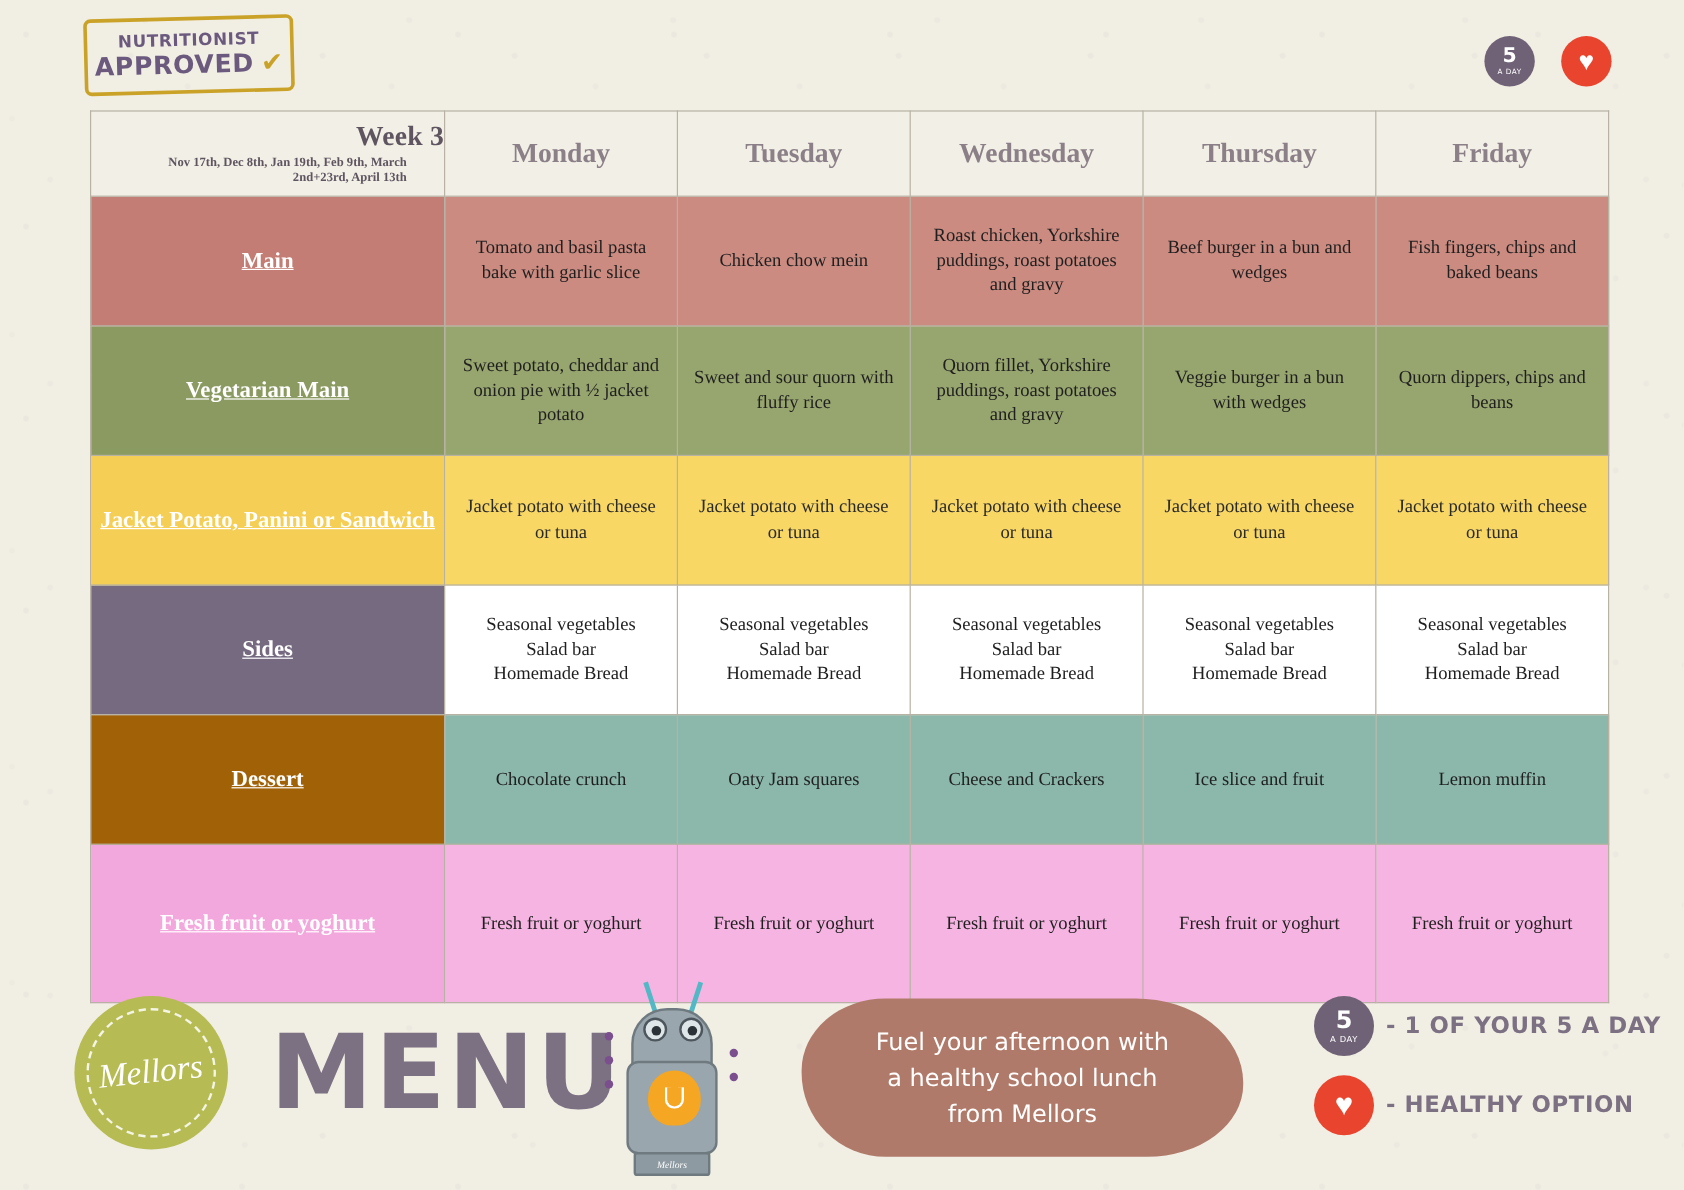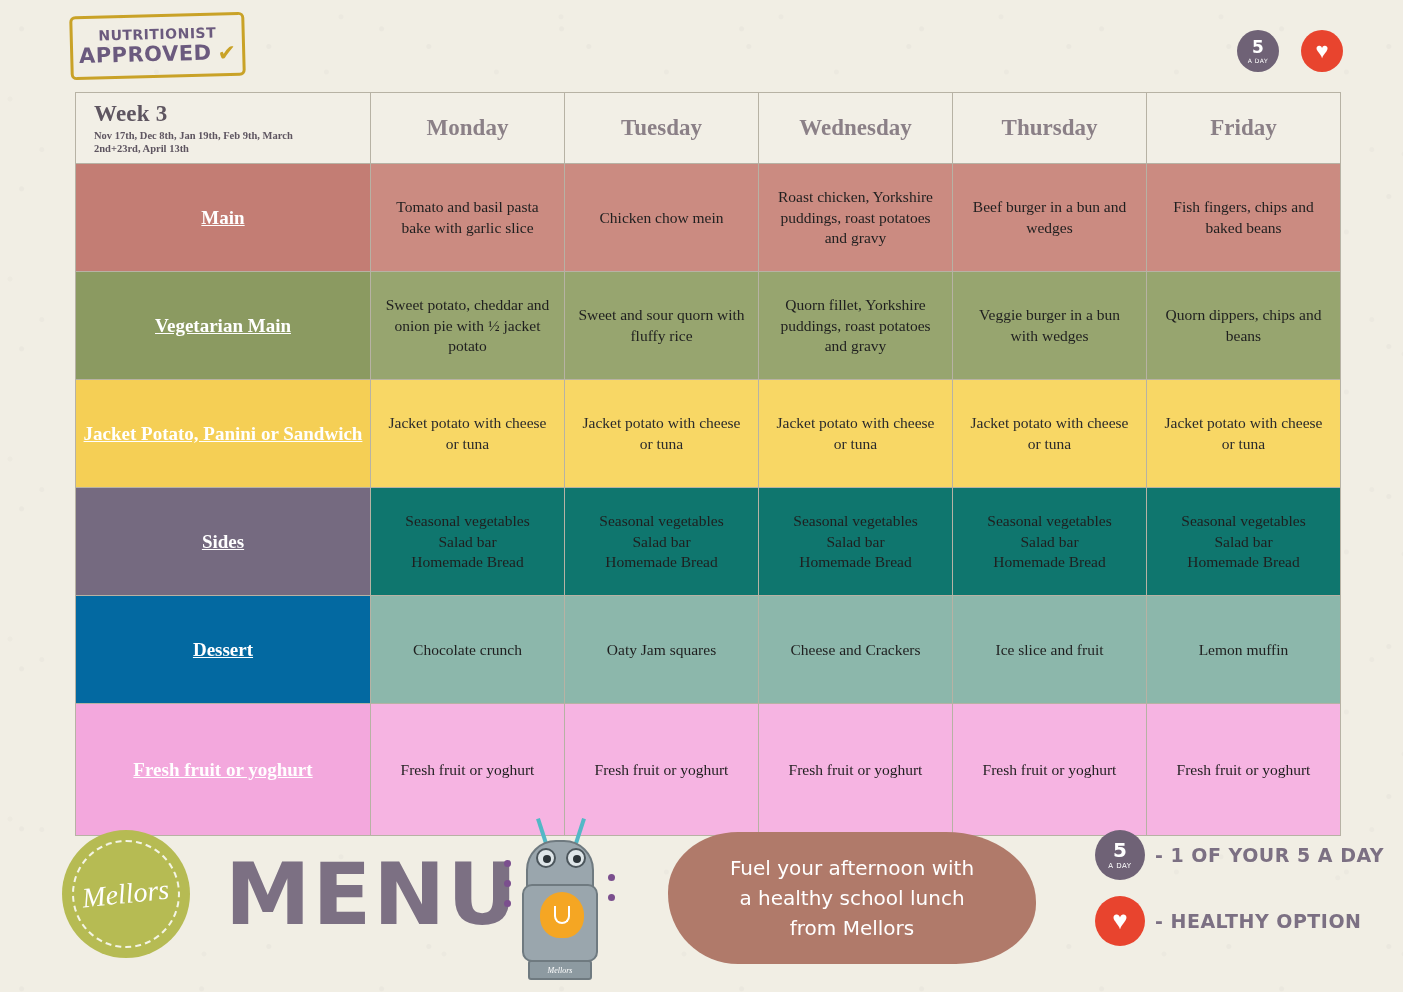--- a/index.html
+++ b/index.html
@@ -99,21 +99,21 @@
   
   thead th {
     background: #f2efe6;
     height: 60px;
     font-family: "Liberation Serif", serif;
     font-weight: bold;
     font-size: 23px;
     color: #8b8087;
   }
   th.week-cell {
-    text-align: left;
+    text-align: right;
     padding: 8px 0 8px 18px;
     vertical-align: top;
   }
   .week-title {
     font-size: 23px; font-weight: bold; color: #5e5560;
     font-family: "Liberation Serif", serif;
     letter-spacing: 0.2px;
   }
   .week-dates {
     font-size: 10.5px; font-weight: bold; color: #5e5560;
@@ -142,22 +142,22 @@
   }
   .cell.multiline { white-space: pre-line; }
 
   tr.r-main      td { background: #c37d74; }
   tr.r-main      td.cell { background: #cb8b81; }
   tr.r-veg       td { background: #8b9a61; }
   tr.r-veg       td.cell { background: #97a56f; }
   tr.r-jacket    td { background: #f5cf55; }
   tr.r-jacket    td.cell { background: #f8d765; }
   tr.r-sides     td { background: #756a80; }
-  tr.r-sides     td.cell { background: #0f766e; margin-top: 48px; }
-  tr.r-dessert   td { background: #0369a1; }
+  tr.r-sides     td.cell { background: #ffffff; margin-top: 48px; }
+  tr.r-dessert   td { background: #a16207; }
   tr.r-dessert   td.cell { background: #8cb7ab; margin-left: 28px; }
   tr.r-fruit     td { background: #f3a8dd; }
   tr.r-fruit     td.cell { background: #f6b4e2; }
 
   tr.r-main      td.cell, tr.r-veg td.cell, tr.r-sides td.cell,
   tr.r-dessert   td.cell, tr.r-fruit td.cell { color: #1f1f1f; }
   tr.r-jacket    td.cell { color: #2b2b2b; }
 
   tr.r-main    { height: 108px; }
   tr.r-veg     { height: 108px; }

